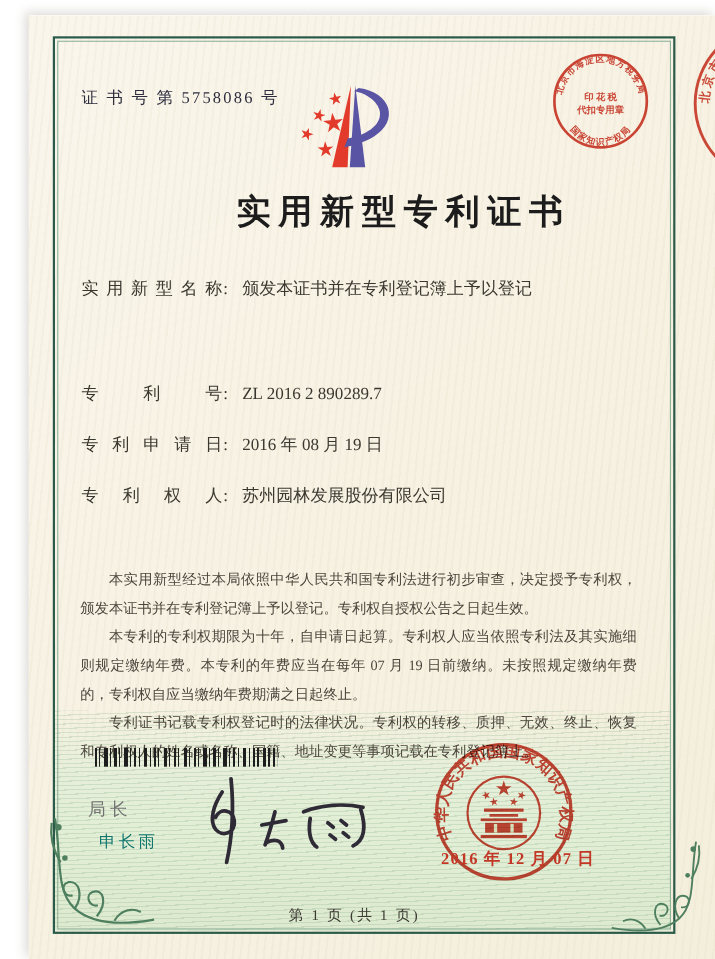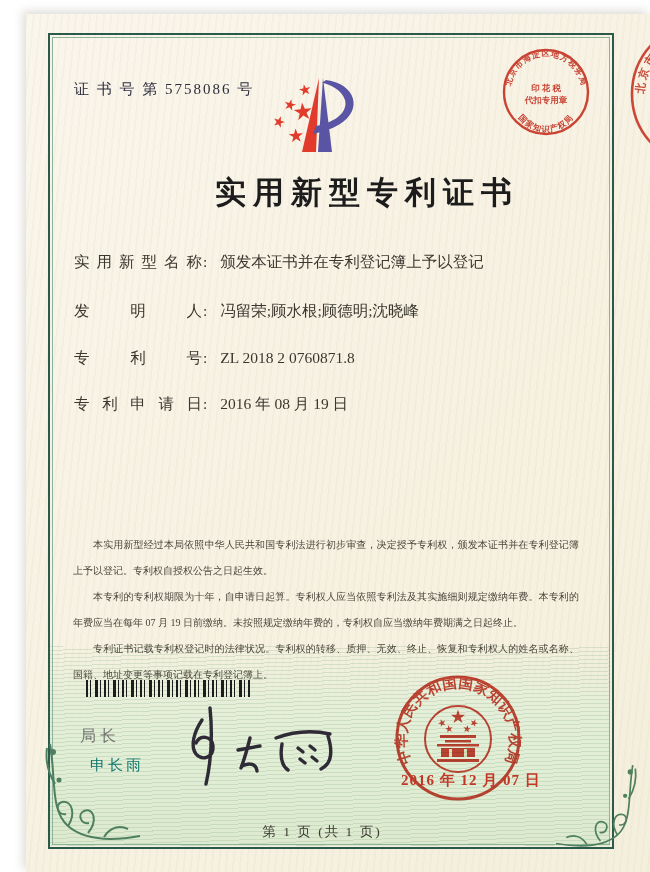--- a/index.html
+++ b/index.html
@@ -42,22 +42,22 @@
   .logo{position:absolute;left:250px;top:64px;z-index:3;}
   .title{
     position:absolute;left:48px;top:172px;width:638px;z-index:3;
     text-align:center;font-size:31px;font-weight:bold;color:#1c1c1c;letter-spacing:7px;
   }
   .frow{position:absolute;left:74px;z-index:3;font-size:15.5px;color:#3a372f;white-space:nowrap;}
   .flabel{display:inline-block;width:128px;text-align:justify;text-align-last:justify;}
   .fcolon{margin-left:1px;}
   .fvalue{margin-left:9px;}
   .paras{
-    position:absolute;left:73px;top:532px;width:506px;z-index:3;
-    font-size:10px;line-height:26px;color:#4b463c;text-align:justify;
+    position:absolute;left:73px;top:514px;width:506px;z-index:3;
+    font-size:13px;line-height:26px;color:#4b463c;text-align:justify;
   }
   .paras p{margin:0;text-indent:2em;}
   .barcode{
     position:absolute;left:86px;top:680px;width:166px;height:17px;z-index:3;
     background:repeating-linear-gradient(90deg,
       #1d1d1d 0 2px, rgba(0,0,0,0) 2px 4px,
       #1d1d1d 4px 5px, rgba(0,0,0,0) 5px 9px,
       #1d1d1d 9px 12px, rgba(0,0,0,0) 12px 14px,
       #1d1d1d 14px 15px, rgba(0,0,0,0) 15px 18px);
   }
@@ -125,31 +125,31 @@
       <textPath href="#edgeRing" startOffset="0%">北京市海淀区地方税务局 印花税代扣专用章</textPath>
     </text>
   </svg>
 
   <div class="title">实用新型专利证书</div>
 
   <div class="frow" style="top:252px">
     <span class="flabel">实用新型名称</span><span class="fcolon">:</span>
     <span class="fvalue">颁发本证书并在专利登记簿上予以登记</span>
   </div>
-  <div class="frow" style="top:301px">
-    <span class="flabel">发明人</span><span class="fcolon">:</span>
-    <span class="fvalue">冯留荣;顾水根;顾德明;沈晓峰</span>
-  </div>
   <div class="frow" style="top:348px">
     <span class="flabel">专利号</span><span class="fcolon">:</span>
-    <span class="fvalue">ZL 2018 2 0760871.8</span>
+    <span class="fvalue">ZL 2016 2 890289.7</span>
   </div>
   <div class="frow" style="top:394px">
     <span class="flabel">专利申请日</span><span class="fcolon">:</span>
     <span class="fvalue">2016 年 08 月 19 日</span>
+  </div>
+  <div class="frow" style="top:440px">
+    <span class="flabel">专利权人</span><span class="fcolon">:</span>
+    <span class="fvalue">苏州园林发展股份有限公司</span>
   </div>
 
   <div class="paras">
     <p>本实用新型经过本局依照中华人民共和国专利法进行初步审查，决定授予专利权，颁发本证书并在专利登记簿上予以登记。专利权自授权公告之日起生效。</p>
     <p>本专利的专利权期限为十年，自申请日起算。专利权人应当依照专利法及其实施细则规定缴纳年费。本专利的年费应当在每年 07 月 19 日前缴纳。未按照规定缴纳年费的，专利权自应当缴纳年费期满之日起终止。</p>
     <p>专利证书记载专利权登记时的法律状况。专利权的转移、质押、无效、终止、恢复和专利权人的姓名或名称、国籍、地址变更等事项记载在专利登记簿上。</p>
   </div>
 
   <div class="barcode"></div>
 

